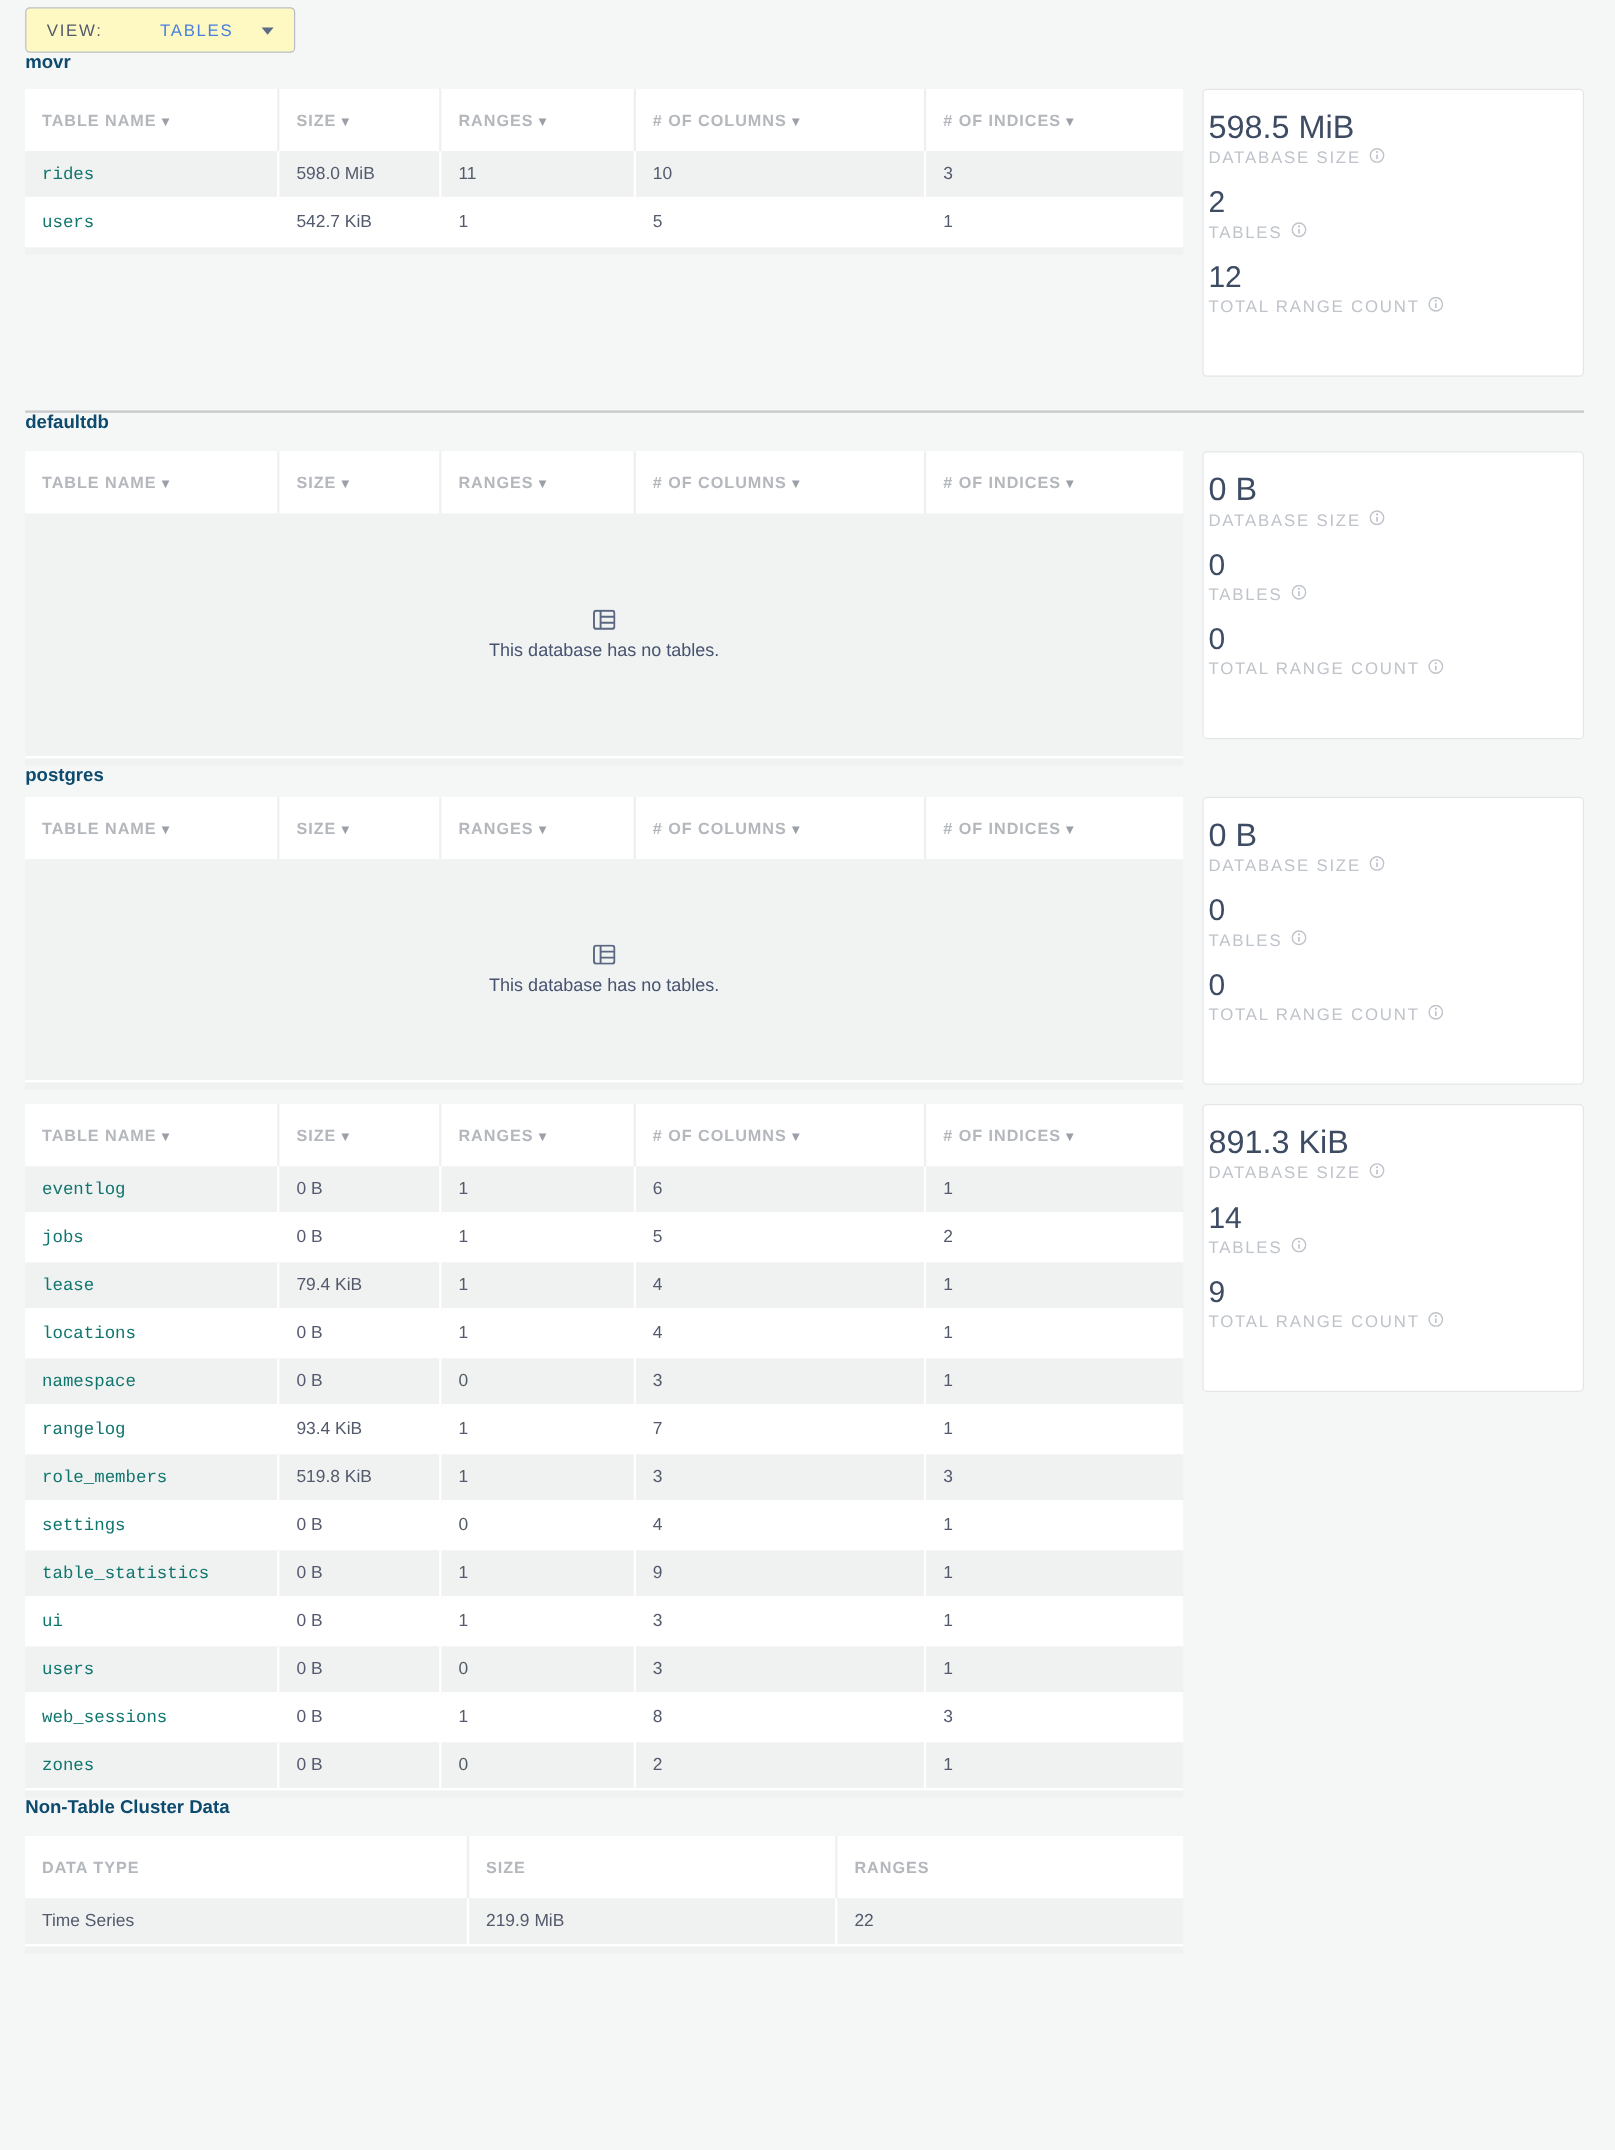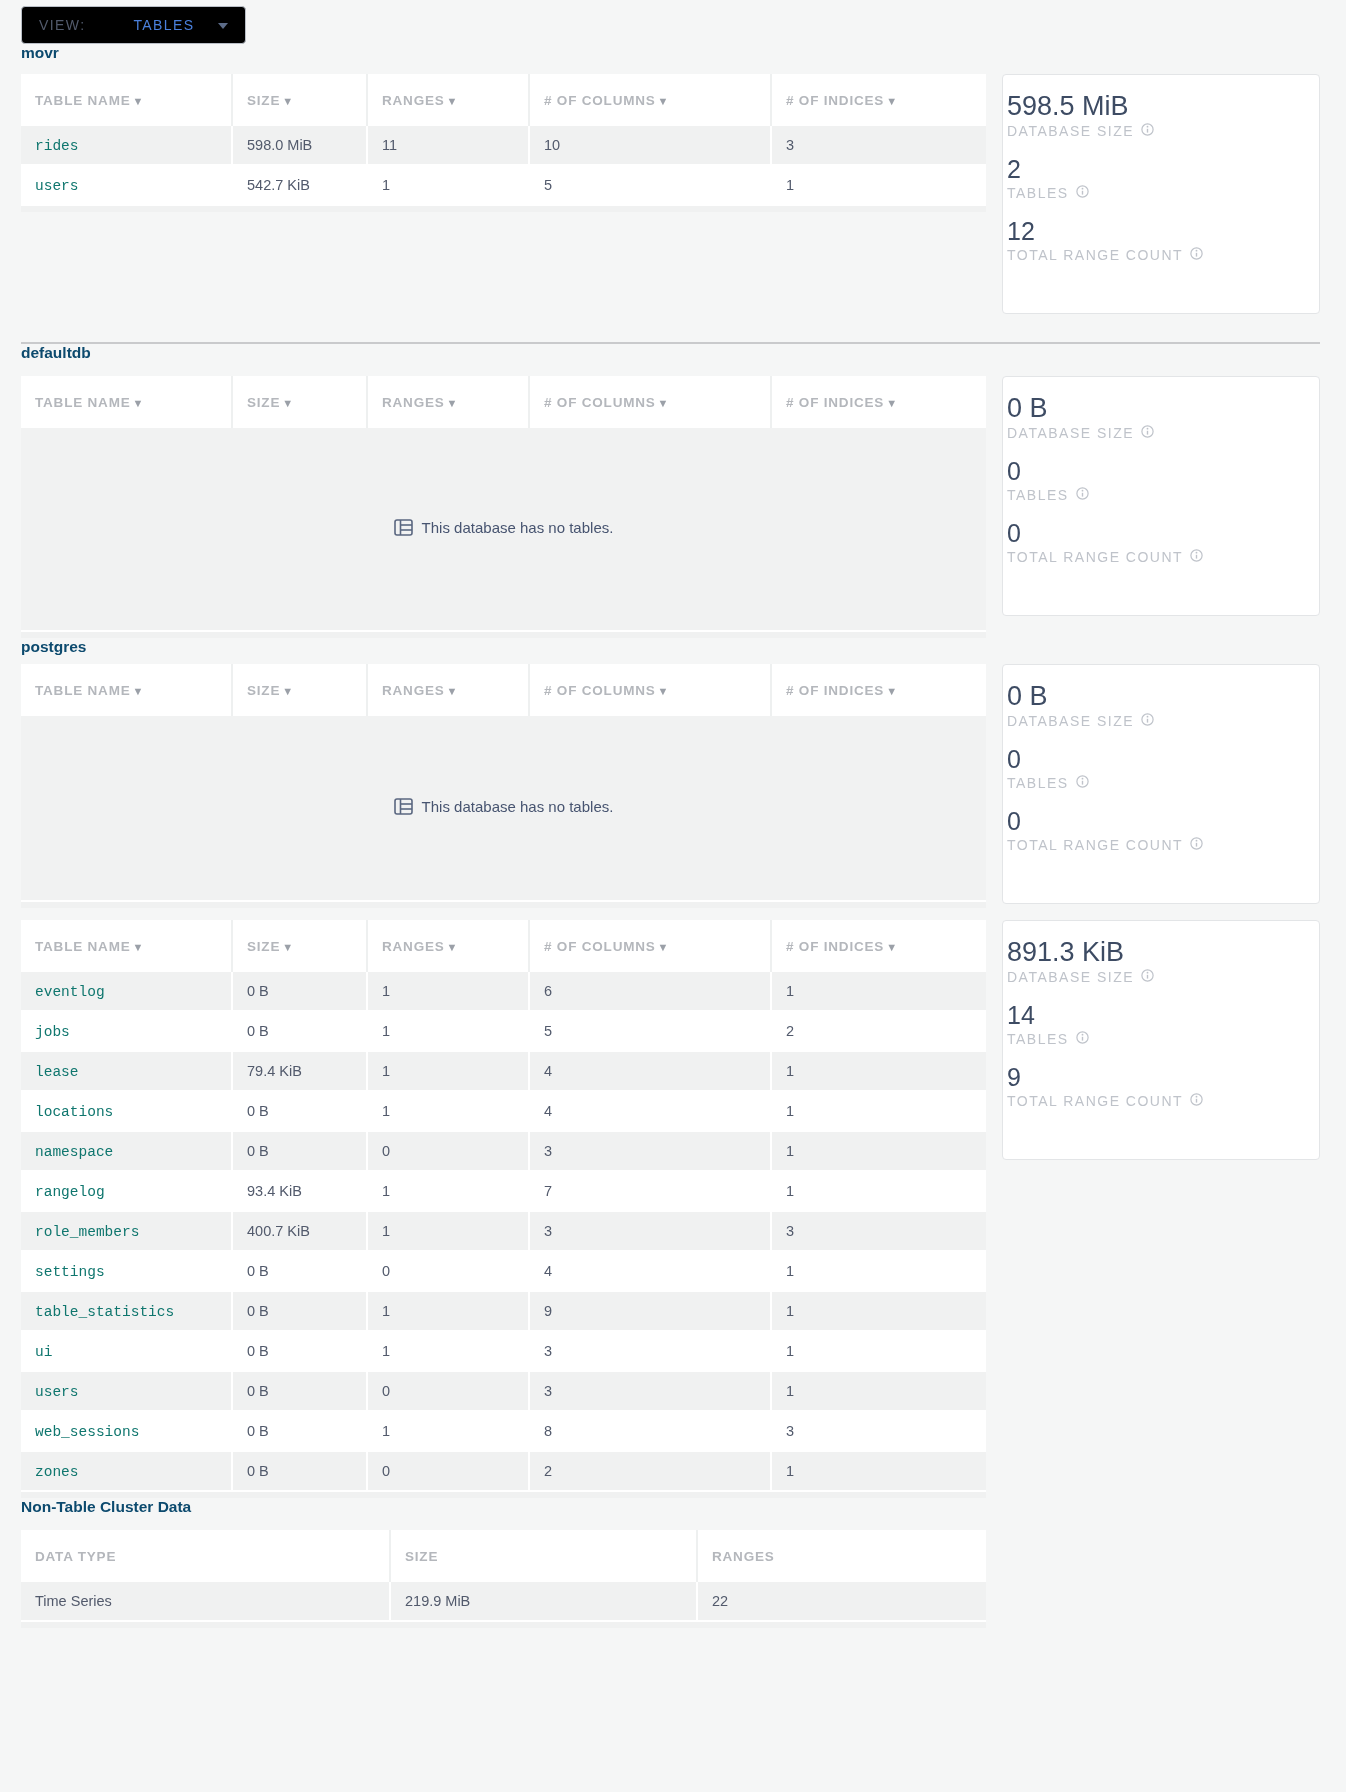--- a/index.html
+++ b/index.html
@@ -8,21 +8,21 @@
     background:#f5f6f6;
     font-family:"Liberation Sans",sans-serif;
     color:#525a6c;
   }
   .page{padding:6px 26px 0 21px;width:1299px;}
 
   
   .view-btn{
     display:inline-flex;align-items:center;gap:24px;
     height:38px;padding:0 17px;box-sizing:border-box;
-    background:#000000;border:1px solid #b9bec6;border-radius:4px;
+    background:#fef9c3;border:1px solid #b9bec6;border-radius:4px;
     font-size:14px;letter-spacing:1.4px;cursor:pointer;
   }
   .view-btn .val{color:#4a80dd;}
   .caret{width:0;height:0;border-left:5px solid transparent;border-right:5px solid transparent;border-top:6px solid #5c6b88;margin-top:1px;}
 
   h2.db-name{font-size:15.5px;font-weight:bold;color:#0c4a6e;margin:0;line-height:18px;}
   .h-movr{margin-top:15px;}
   .h-defaultdb{margin-top:20px;}
   .h-postgres{margin-top:22px;}
   .h-system{margin-top:36px;}
@@ -48,21 +48,21 @@
     border-right:2px solid #fff;border-bottom:2px solid #fff;box-sizing:border-box;
   }
   td:last-child{border-right:none;}
   tbody tr:nth-child(odd) td{background:#f0f1f1;}
   tbody tr:nth-child(even) td{background:#fff;}
   a.tbl-link{color:#0f766e;text-decoration:none;font-family:Liberation Mono, monospace;}
 
   td.empty-cell{background:#f1f2f2 !important;text-align:center;padding:0;}
   tr.empty-204 td{height:204px;}
   tr.empty-186 td{height:186px;}
-  .empty-inner{display:inline-flex;gap:9px;color:#475470;font-size:15px;}
+  .empty-inner{display:inline-flex;align-items:center;gap:9px;color:#475470;font-size:15px;flex-direction:column;}
 
   
   .summary{
     width:318px;min-height:240px;box-sizing:border-box;
     background:#fff;border:1px solid #e3e5e7;border-radius:4px;
     padding:15px 4px 16px;
   }
   .stat{margin-bottom:15px;}
   .stat-value{font-size:25px;color:#3d4b63;line-height:1.2;}
   .stat-value.big{font-size:27px;}
@@ -365,21 +365,21 @@
         </tr>
         <tr>
           <td><a class="tbl-link" href="#">rangelog</a></td>
           <td>93.4 KiB</td>
           <td>1</td>
           <td>7</td>
           <td>1</td>
         </tr>
         <tr>
           <td><a class="tbl-link" href="#">role_members</a></td>
-          <td>400.7 KiB</td>
+          <td>519.8 KiB</td>
           <td>1</td>
           <td>3</td>
           <td>3</td>
         </tr>
         <tr>
           <td><a class="tbl-link" href="#">settings</a></td>
           <td>0 B</td>
           <td>0</td>
           <td>4</td>
           <td>1</td>

